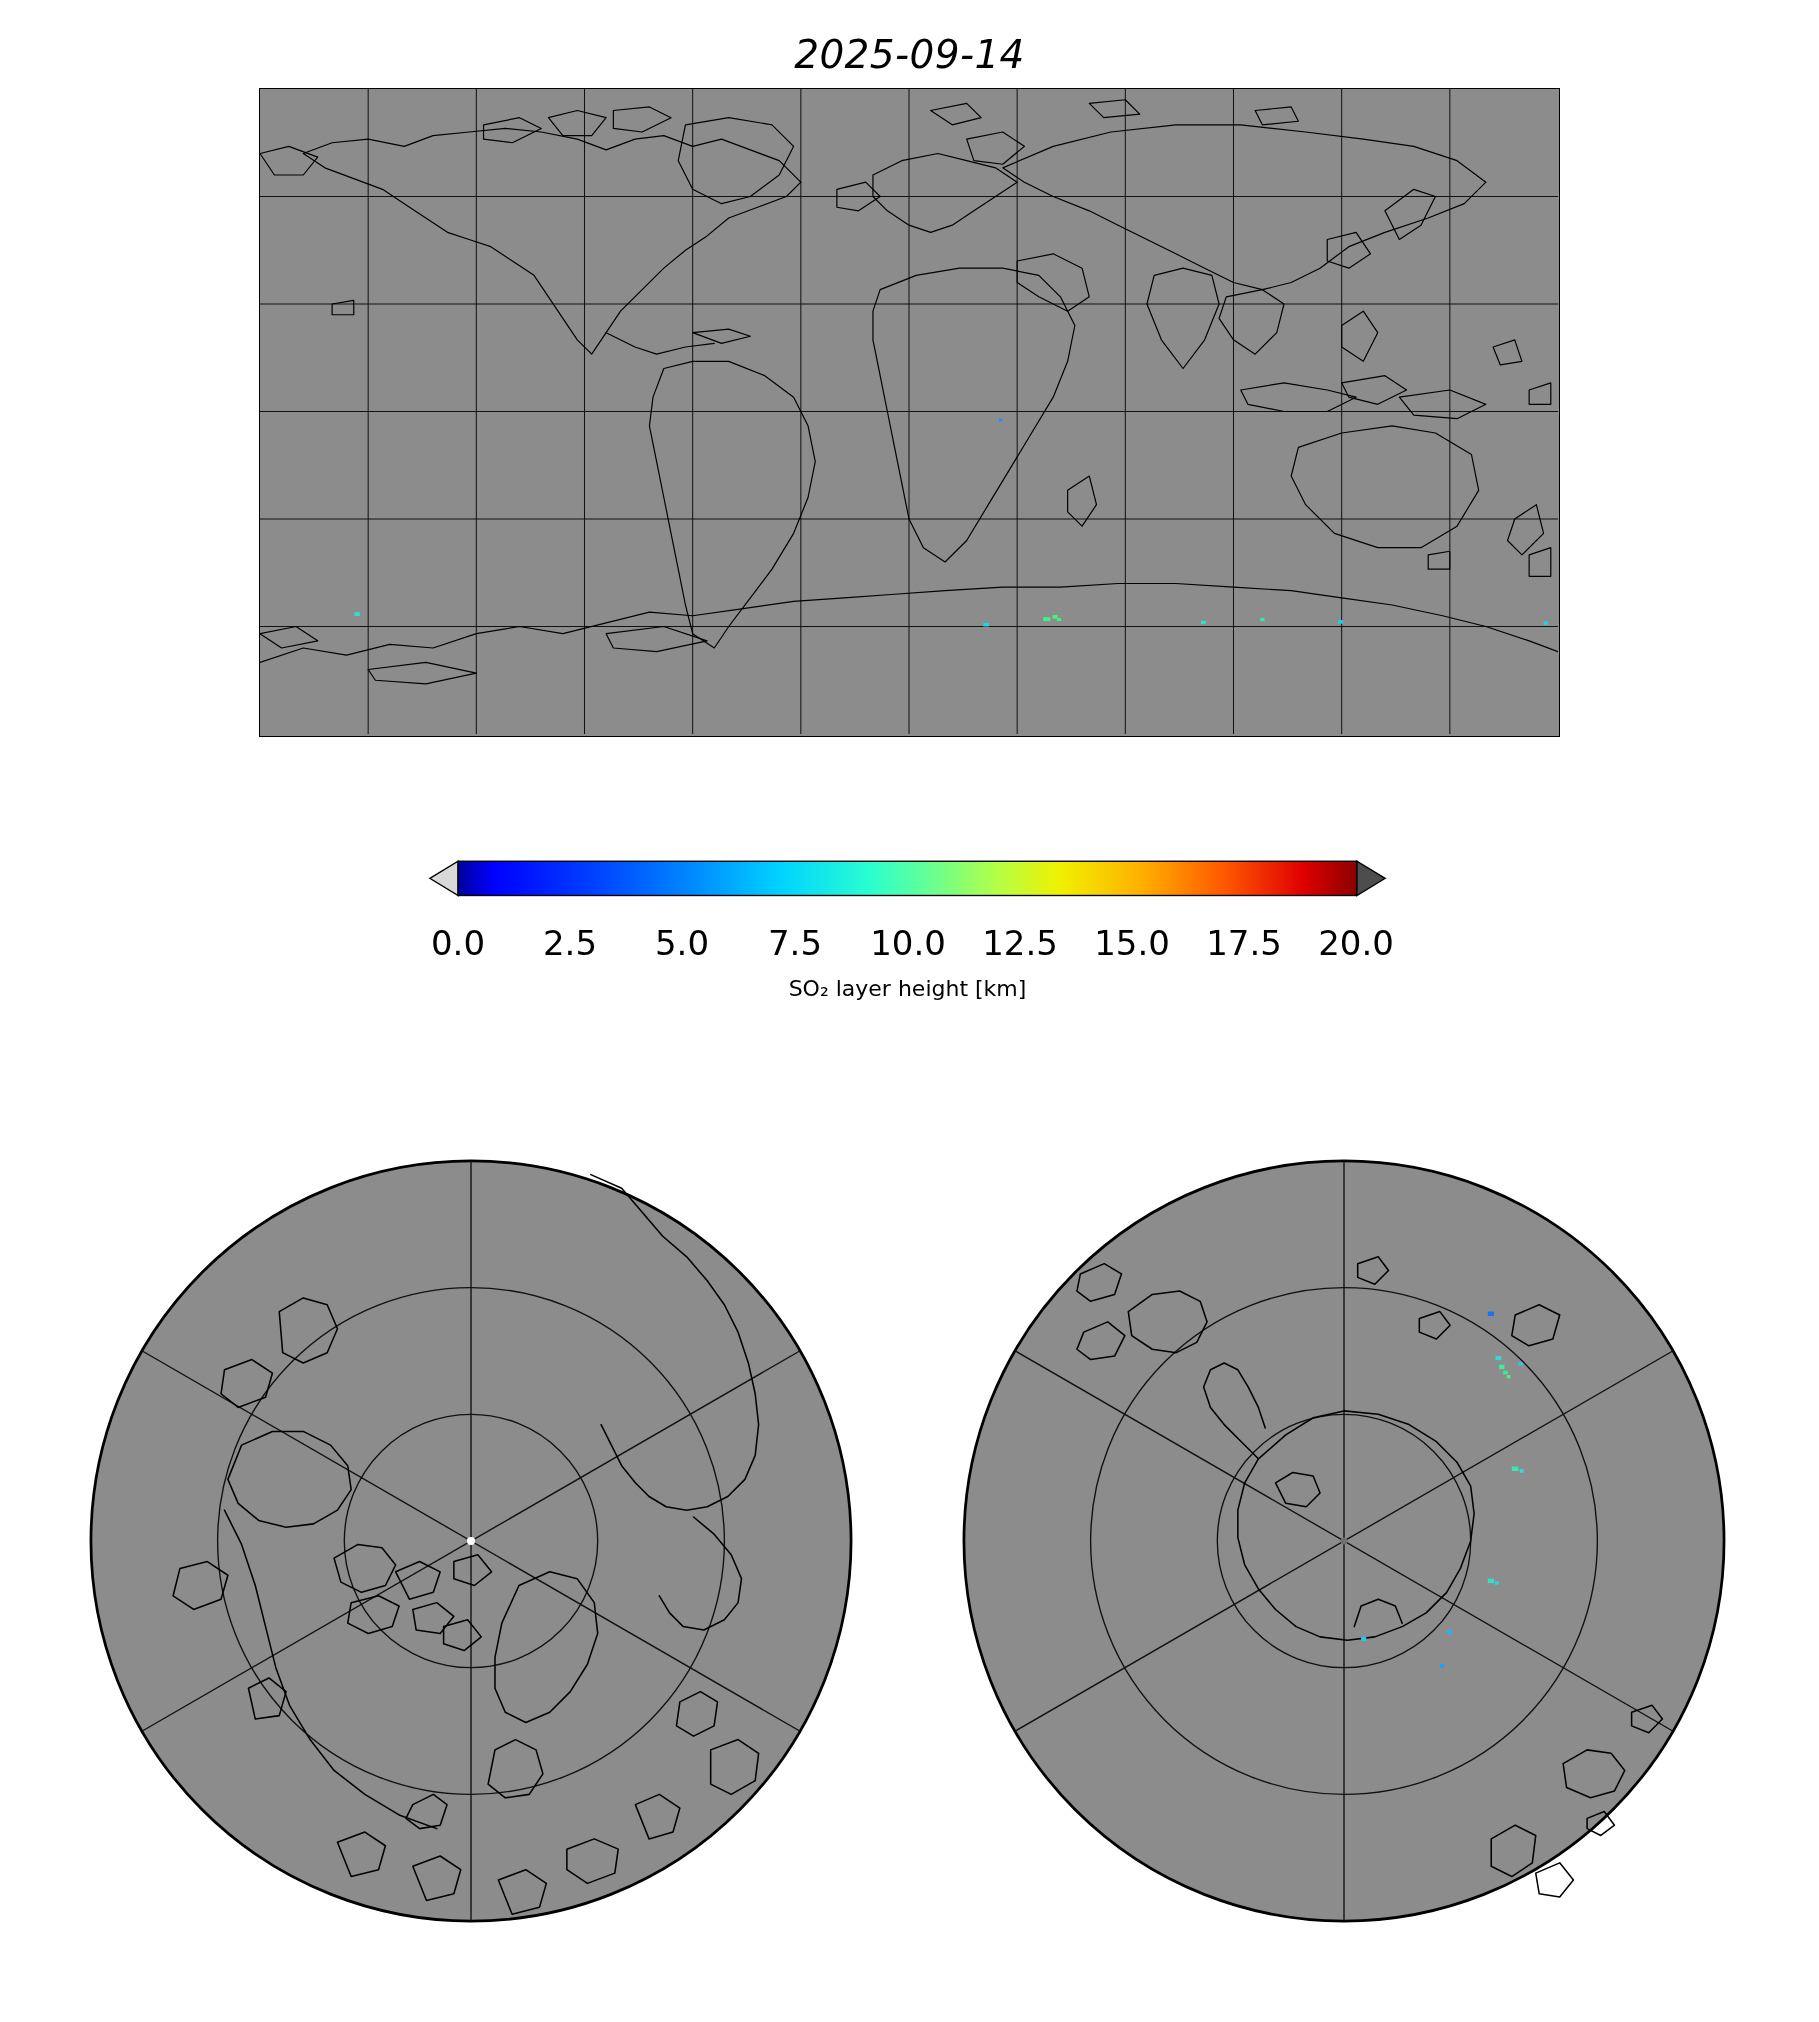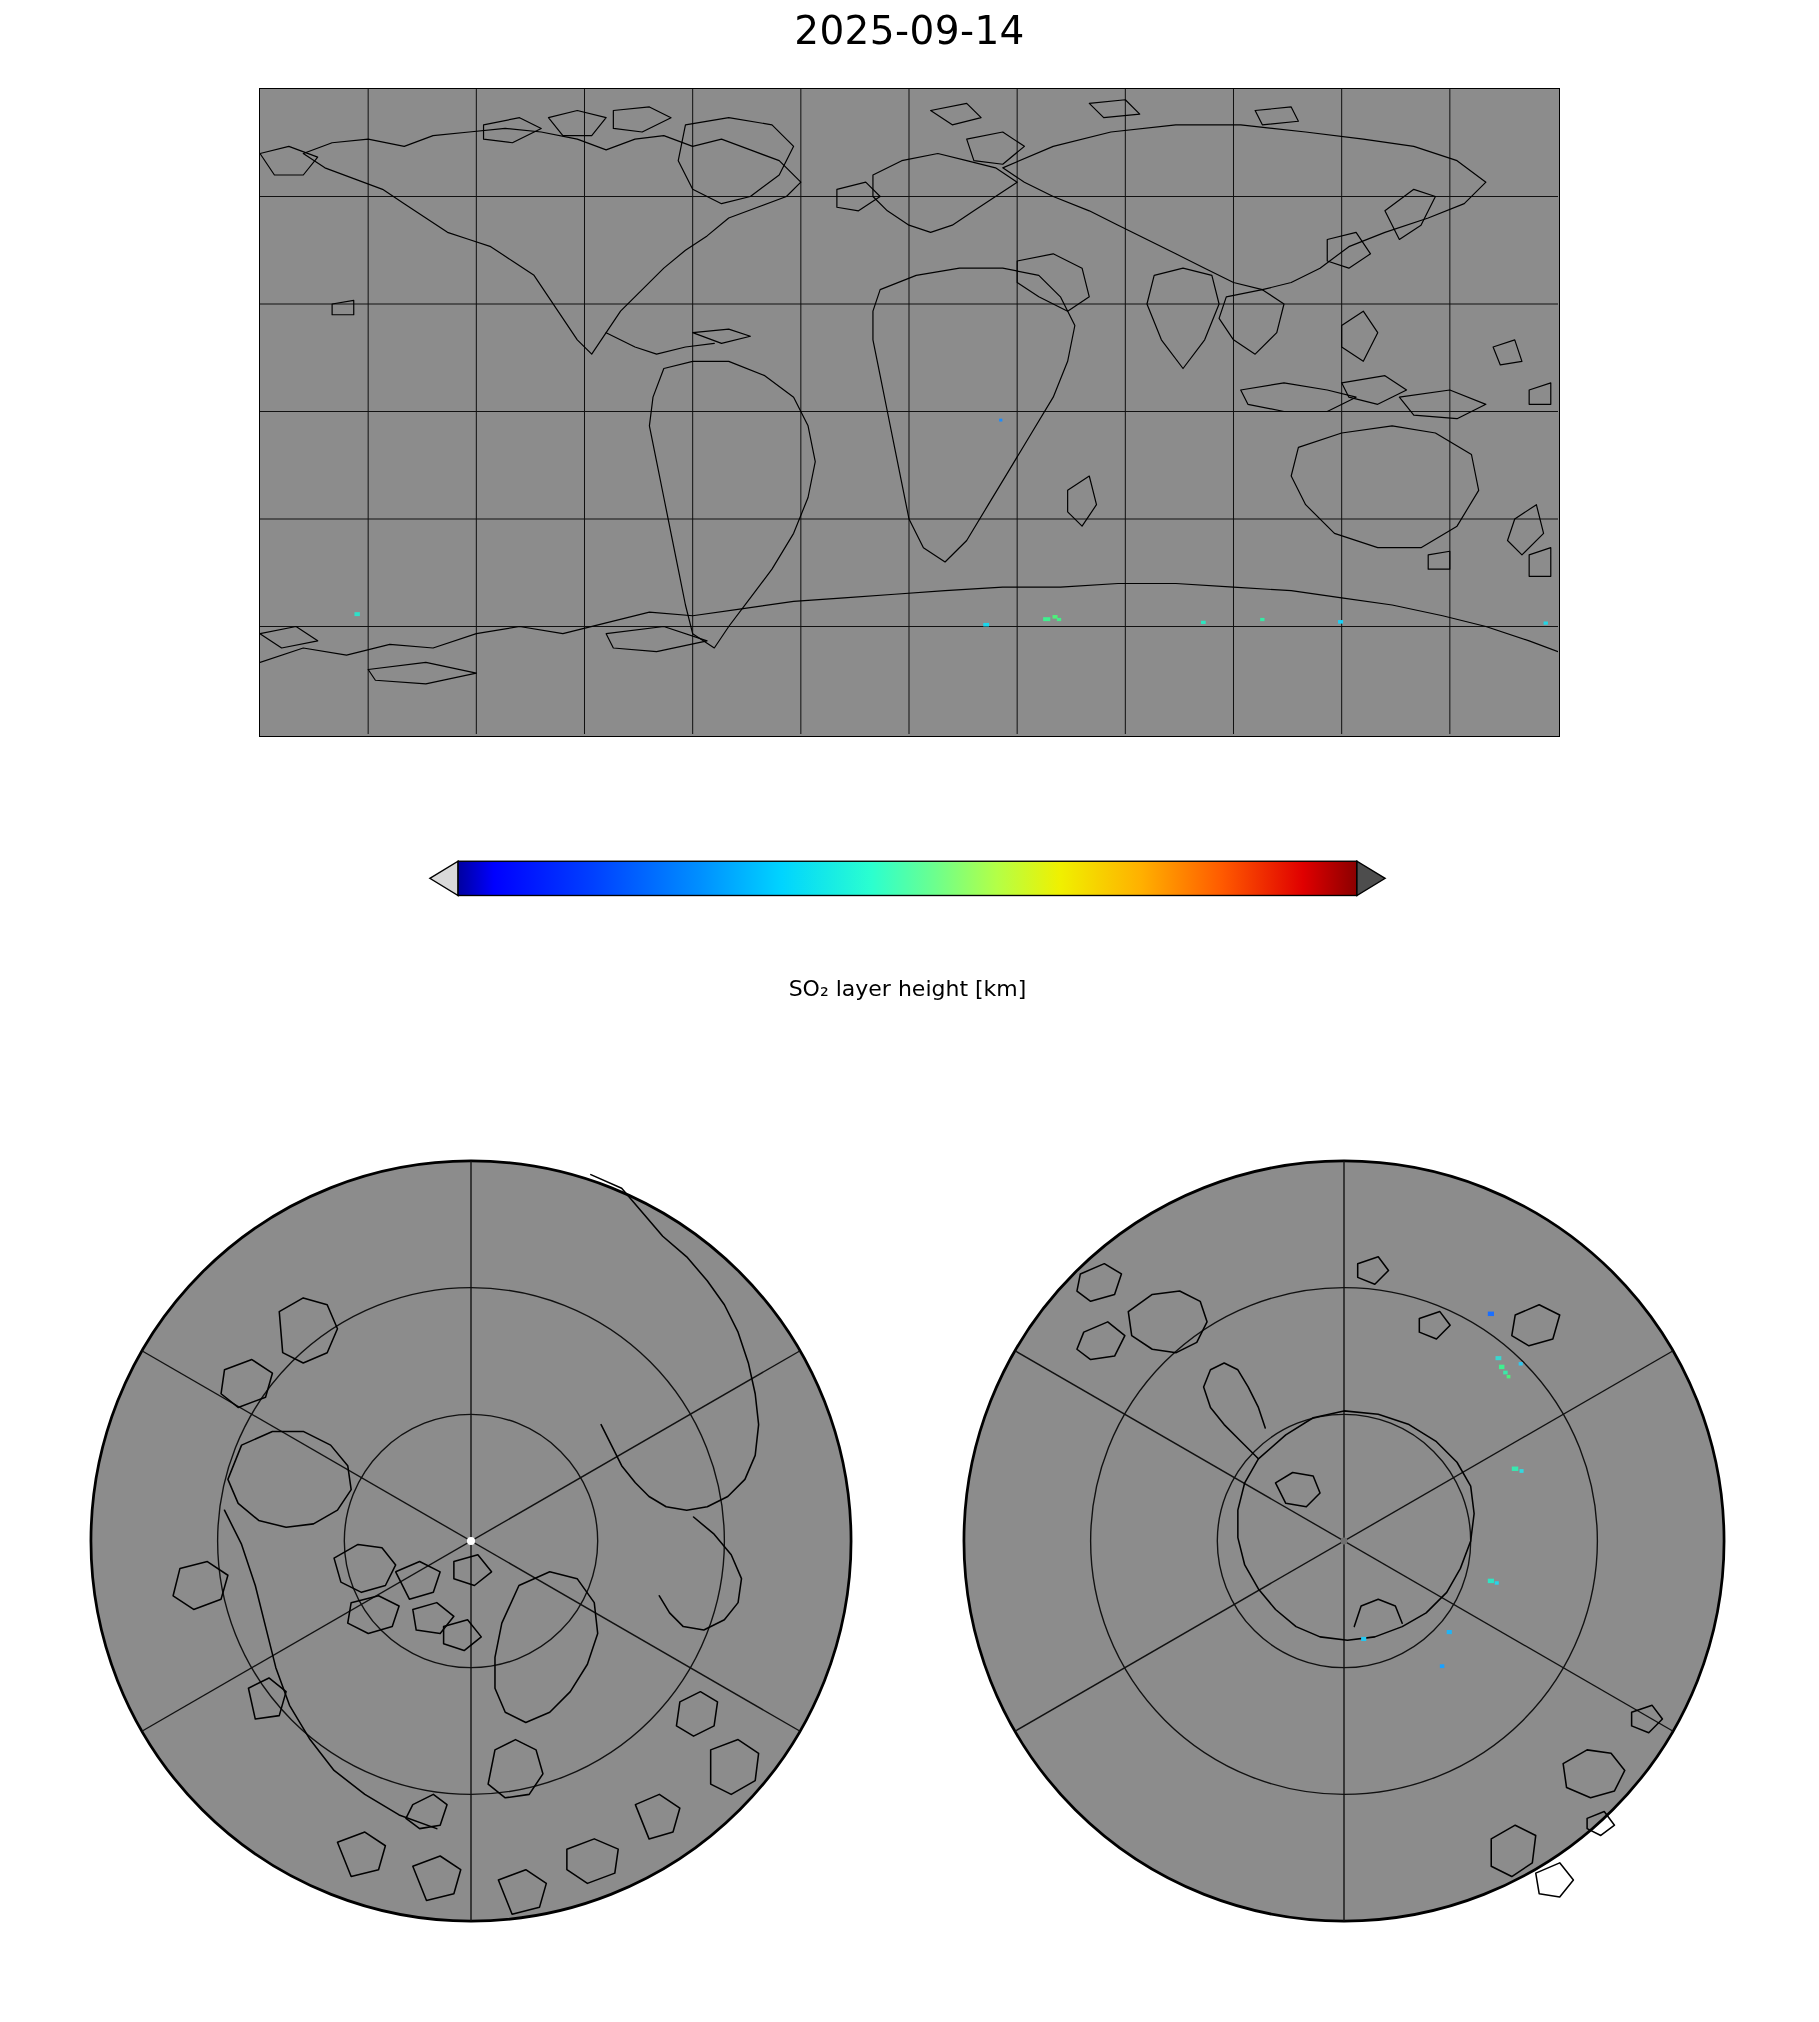--- a/index.html
+++ b/index.html
@@ -11,27 +11,28 @@
     width: 1819px;
     height: 2022px;
     font-family: "DejaVu Sans", sans-serif;
     position: relative;
     overflow: hidden;
   }
 
   
   #chart-title {
     position: absolute;
-    top: 8px;
+    top: 32px;
     left: 0;
     width: 1819px;
     text-align: center;
     font-size: 39px;
     color: #000000;
     letter-spacing: 0.4px;
+    font-style: italic;
   }
 
   
   #global-map-panel {
     position: absolute;
     left: 259px;
     top: 88px;
     width: 1301px;
     height: 649px;
     background: #8c8c8c;
@@ -238,20 +239,31 @@
       </linearGradient>
     </defs>
 
     <polygon points="22,26 55,6 55,46" fill="#d9d9d9" stroke="#000000" stroke-width="1.6"></polygon>
 
     <rect x="55" y="6" width="1050" height="40" fill="url(#jetGradient)" stroke="#000000" stroke-width="1.6"></rect>
 
     <polygon points="1138,26 1105,6 1105,46" fill="#4d4d4d" stroke="#000000" stroke-width="1.6"></polygon>
   </svg>
 
+  <div class="cbar-tick-labels">
+    <span class="cbar-tick-label" style="left:47px;">0.0</span>
+    <span class="cbar-tick-label" style="left:159px;">2.5</span>
+    <span class="cbar-tick-label" style="left:271px;">5.0</span>
+    <span class="cbar-tick-label" style="left:384px;">7.5</span>
+    <span class="cbar-tick-label" style="left:497px;">10.0</span>
+    <span class="cbar-tick-label" style="left:609px;">12.5</span>
+    <span class="cbar-tick-label" style="left:721px;">15.0</span>
+    <span class="cbar-tick-label" style="left:833px;">17.5</span>
+    <span class="cbar-tick-label" style="left:945px;">20.0</span>
+  </div>
 
   <div id="colorbar-axis-label">SO₂ layer height [km]</div>
 </div>
 
 <div class="polar-panel" id="north-polar-panel">
   <svg width="788" height="856" viewBox="0 0 460 500">
     <g>
       <circle cx="230" cy="250" r="222" fill="#8c8c8c" stroke="#000000" stroke-width="1.6"></circle>
     </g>
 

